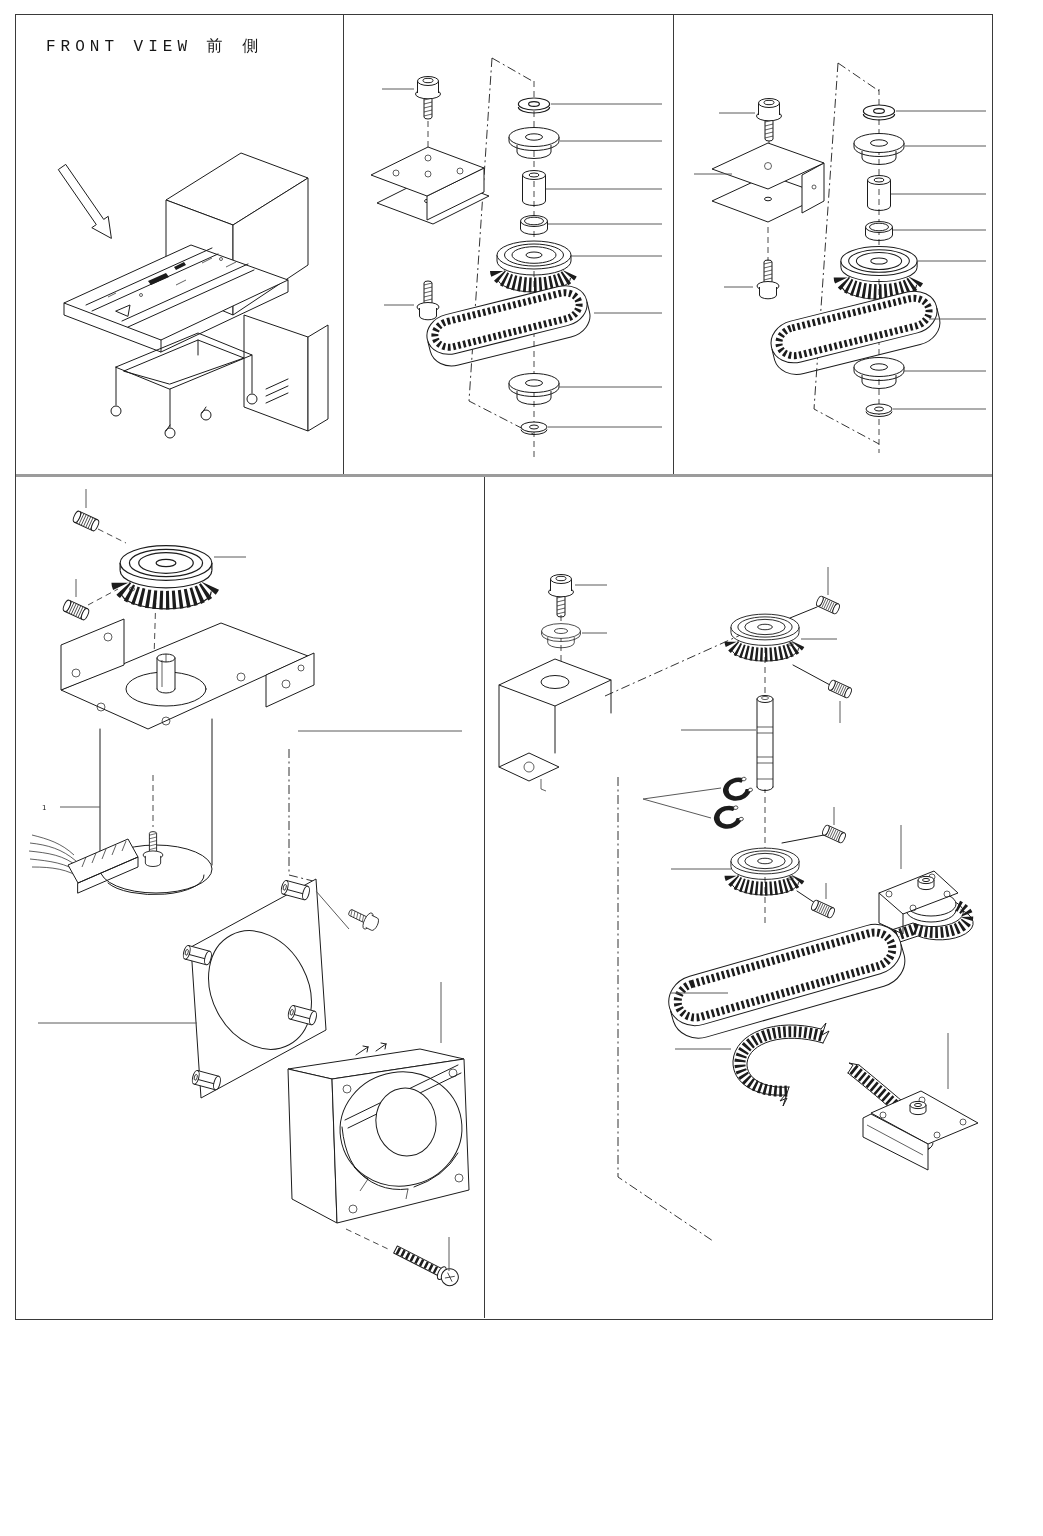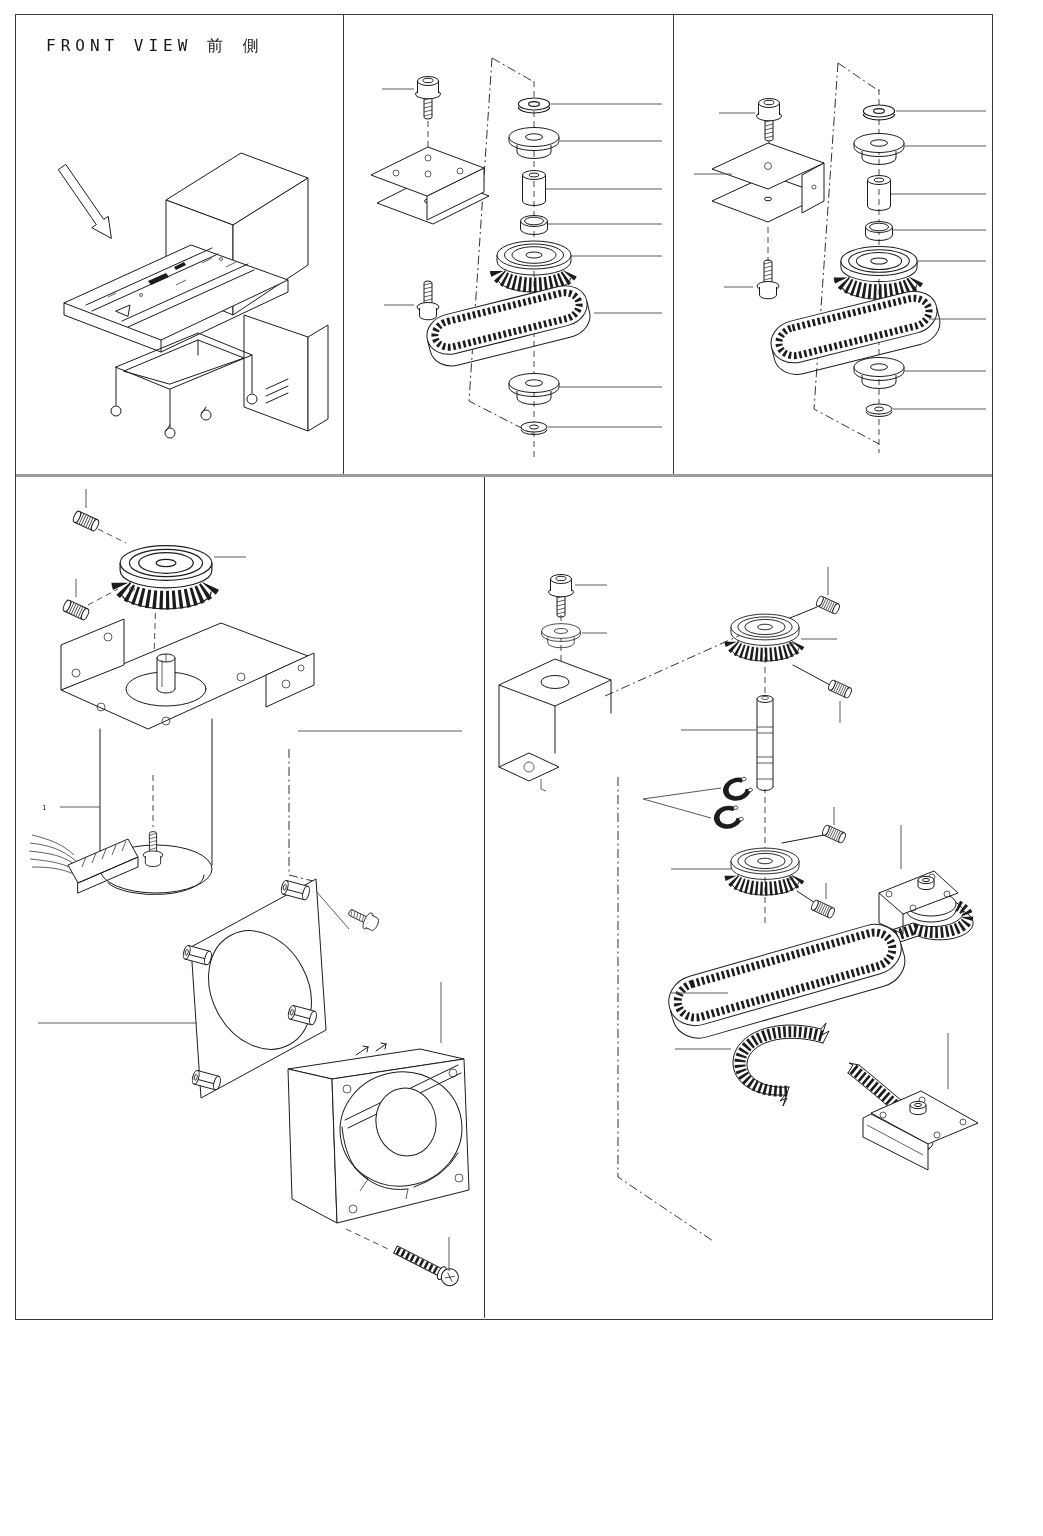--- a/index.html
+++ b/index.html
@@ -3,21 +3,21 @@
 <meta charset="utf-8">
 <style>
   html,body{margin:0;padding:0;background:#fff;}
   #page{position:relative;width:1043px;height:1536px;background:#fff;overflow:hidden;
         font-family:"DejaVu Sans Mono","DejaVu Sans",monospace;}
   #frame{position:absolute;left:15px;top:14px;width:978px;height:1306px;border:1px solid #3a3a3a;box-sizing:border-box;}
   .row{display:flex;}
   #row-top{height:462px;border-bottom:3px solid #9b9b9b;box-sizing:border-box;}
   #row-bot{height:841px;}
   .panel{position:relative;box-sizing:border-box;}
-  #p-tl{width:328px;border-right:1px solid #3a3a3a;}
+  #p-tl{width:328px;border-right:1px solid #3a3a3a;font-family:Liberation Mono, monospace;}
   #p-tm{width:330px;border-right:1px solid #3a3a3a;}
   #p-tr{flex:1;}
   #p-bl{width:469px;border-right:1px solid #3a3a3a;}
   #p-br{flex:1;}
   svg{display:block;}
   .ln{fill:none;stroke:#1c1c1c;stroke-width:1;stroke-linecap:round;stroke-linejoin:round;}
   .thin{fill:none;stroke:#1c1c1c;stroke-width:.7;}
   .wh{fill:#ffffff;stroke:#1c1c1c;stroke-width:1;stroke-linejoin:round;}
   .dk{fill:#1c1c1c;stroke:none;}
   .lead{fill:none;stroke:#5a5a5a;stroke-width:1;}

